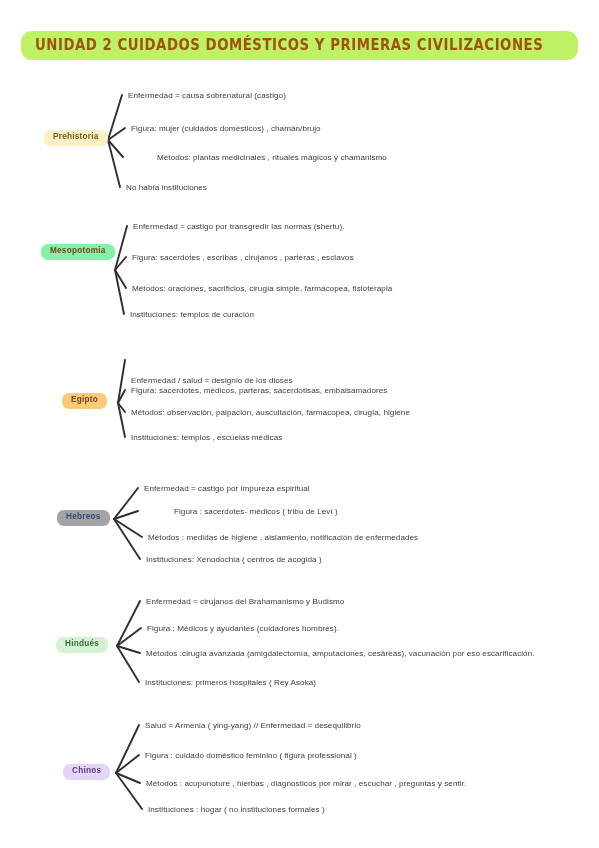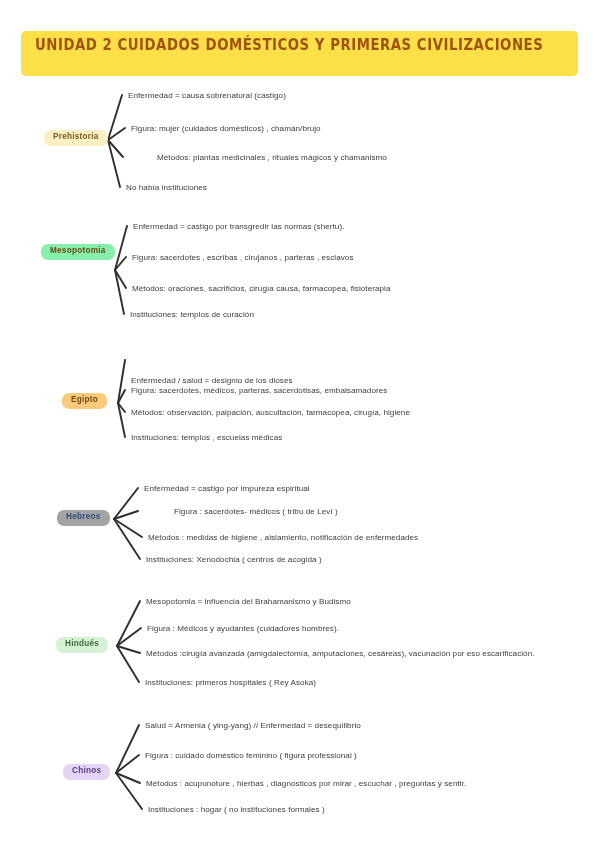--- a/index.html
+++ b/index.html
@@ -18,23 +18,23 @@
   
   .title-wrap {
     position: absolute;
     top: 31px;
     left: 0;
     width: 599px;
     display: flex;
     justify-content: center;
   }
   .title-banner {
-    background: #fde047;
-    border-radius: 5px;
-    padding: 5px 14px 22px 14px;
+    background: #bef264;
+    border-radius: 11px;
+    padding: 5px 14px 6px 14px;
     display: inline-block;
   }
   .title-text {
     font-family: "Liberation Sans Narrow", "DejaVu Sans Condensed", "Liberation Sans", sans-serif;
     font-weight: bold;
     font-size: 15.4px;
     letter-spacing: 0.55px;
     color: #a0520f;
     white-space: nowrap;
     transform: scaleX(0.96);
@@ -102,21 +102,21 @@
     <div class="section" style="top: 0px;">
       <svg class="connector-svg" width="599" height="848">
         <line x1="115" y1="270" x2="127" y2="226" stroke="#2f2f2f" stroke-width="1.9" stroke-linecap="round"></line>
         <line x1="115" y1="270" x2="126" y2="257" stroke="#2f2f2f" stroke-width="1.9" stroke-linecap="round"></line>
         <line x1="115" y1="270" x2="126" y2="288" stroke="#2f2f2f" stroke-width="1.9" stroke-linecap="round"></line>
         <line x1="115" y1="270" x2="124" y2="314" stroke="#2f2f2f" stroke-width="1.9" stroke-linecap="round"></line>
       </svg>
       <div class="badge" style="top: 244px; left: 41px; background: #86efac; color: rgb(110, 74, 18);">Mesopotomia</div>
       <div class="branch" style="left: 133px; top: 222px; color: rgb(60, 60, 60);">Enfermedad = castigo por transgredir las normas (shertu).</div>
       <div class="branch" style="left: 132px; top: 253px; color: rgb(60, 60, 60);">Figura: sacerdotes , escribas , cirujanos , parteras , esclavos</div>
-      <div class="branch" style="left: 132px; top: 284px; color: rgb(60, 60, 60);">Métodos: oraciones, sacrificios, cirugía causa, farmacopea, fisioterapia</div>
+      <div class="branch" style="left: 132px; top: 284px; color: rgb(60, 60, 60);">Métodos: oraciones, sacrificios, cirugía simple, farmacopea, fisioterapia</div>
       <div class="branch" style="left: 130px; top: 310px; color: rgb(60, 60, 60);">Instituciones: templos de curación</div>
     </div>
     <div class="section" style="top: 0px;">
       <svg class="connector-svg" width="599" height="848">
         <line x1="118" y1="403" x2="125" y2="360" stroke="#2f2f2f" stroke-width="1.9" stroke-linecap="round"></line>
         <line x1="118" y1="403" x2="125" y2="390" stroke="#2f2f2f" stroke-width="1.9" stroke-linecap="round"></line>
         <line x1="118" y1="403" x2="125" y2="412" stroke="#2f2f2f" stroke-width="1.9" stroke-linecap="round"></line>
         <line x1="118" y1="403" x2="125" y2="437" stroke="#2f2f2f" stroke-width="1.9" stroke-linecap="round"></line>
       </svg>
       <div class="badge" style="top: 393px; left: 62px; background: rgb(251, 201, 122); color: rgb(110, 74, 18);">Egipto</div>
@@ -139,21 +139,21 @@
       <div class="branch" style="left: 146px; top: 555px; color: rgb(60, 60, 60);">Instituciones: Xenodochia ( centros de acogida )</div>
     </div>
     <div class="section" style="top: 0px;">
       <svg class="connector-svg" width="599" height="848">
         <line x1="117" y1="646" x2="140" y2="601" stroke="#2f2f2f" stroke-width="1.9" stroke-linecap="round"></line>
         <line x1="117" y1="646" x2="141" y2="628" stroke="#2f2f2f" stroke-width="1.9" stroke-linecap="round"></line>
         <line x1="117" y1="646" x2="140" y2="653" stroke="#2f2f2f" stroke-width="1.9" stroke-linecap="round"></line>
         <line x1="117" y1="646" x2="139" y2="682" stroke="#2f2f2f" stroke-width="1.9" stroke-linecap="round"></line>
       </svg>
       <div class="badge" style="top: 637px; left: 56px; background: rgb(214, 242, 212); color: rgb(58, 107, 58);">Hindués</div>
-      <div class="branch" style="left: 146px; top: 597px; color: rgb(60, 60, 60);">Mesopotomia = influencia del Brahamanismo y Budismo</div>
+      <div class="branch" style="left: 146px; top: 597px; color: rgb(60, 60, 60);">Enfermedad = cirujanos del Brahamanismo y Budismo</div>
       <div class="branch" style="left: 147px; top: 624px; color: rgb(60, 60, 60);">Figura : Médicos y ayudantes (cuidadores hombres).</div>
       <div class="branch" style="left: 146px; top: 649px; color: rgb(60, 60, 60);">Métodos :cirugía avanzada (amigdalectomía, amputaciones, cesáreas), vacunación por eso escarificación.</div>
       <div class="branch" style="left: 145px; top: 678px; color: rgb(60, 60, 60);">Instituciones: primeros hospitales ( Rey Asoka)</div>
     </div>
     <div class="section" style="top: 0px;">
       <svg class="connector-svg" width="599" height="848">
         <line x1="116" y1="773" x2="139" y2="725" stroke="#2f2f2f" stroke-width="1.9" stroke-linecap="round"></line>
         <line x1="116" y1="773" x2="139" y2="755" stroke="#2f2f2f" stroke-width="1.9" stroke-linecap="round"></line>
         <line x1="116" y1="773" x2="140" y2="783" stroke="#2f2f2f" stroke-width="1.9" stroke-linecap="round"></line>
         <line x1="116" y1="773" x2="142" y2="809" stroke="#2f2f2f" stroke-width="1.9" stroke-linecap="round"></line>

